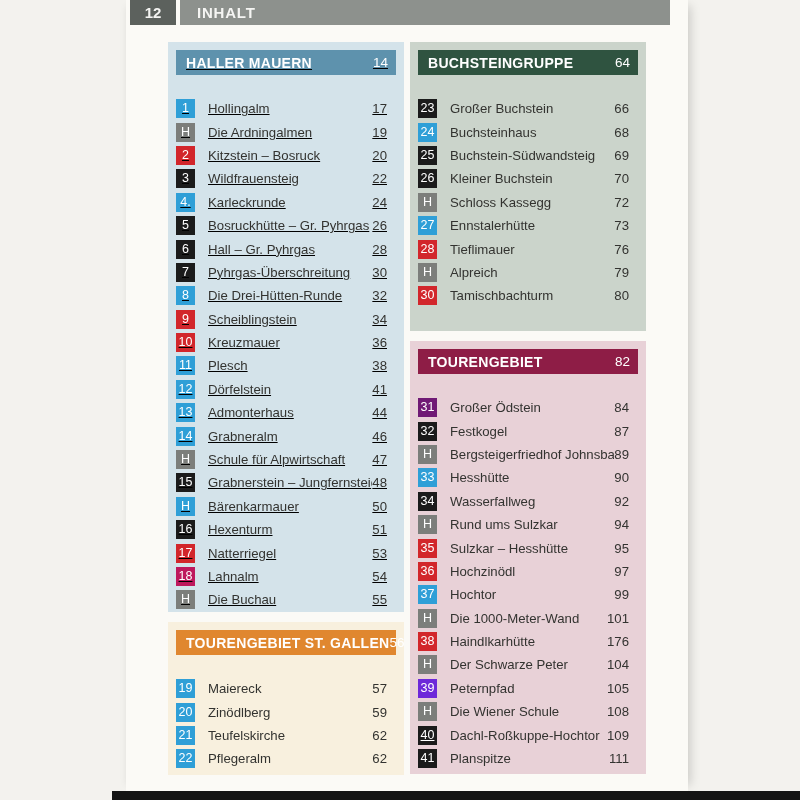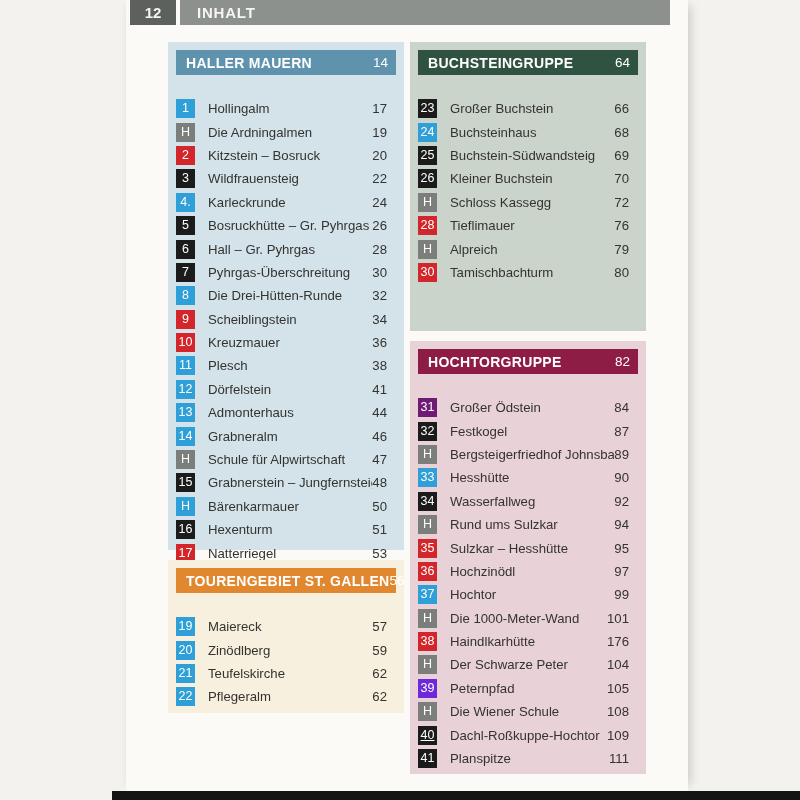--- a/index.html
+++ b/index.html
@@ -31,21 +31,21 @@
     font-weight:bold; font-size:15px; letter-spacing:0.8px;
     line-height:25px; padding-left:17px;
   }
 
   
   .col { position:absolute; top:42px; width:236px; display:flex; flex-direction:column; gap:10px; }
   .col-left { left:168px; }
   .col-right { left:410px;border-radius:11px; }
 
   .section { padding:8px 8px 4px 8px; }
-  .sec-0 { height:508px; }
+  .sec-0 { height:570px;text-decoration:underline; }
   .sec-1 { height:153px; }
   .sec-2 { height:289px; }
   .sec-3 { height:433px; }
 
   .sec-header {
     height:25px; display:flex; align-items:center; justify-content:space-between;
     padding:0 8px 0 10px; color:#ffffff;
   }
   .sec-title { font-weight:bold; font-size:14px; letter-spacing:0.3px; white-space:nowrap; }
   .sec-page { font-size:13.5px; font-weight:normal; }
@@ -252,39 +252,44 @@
             <span class="badge" style="background: rgb(27, 27, 27);">26</span>
             <span class="label">Kleiner Buchstein</span>
             <span class="pg">70</span>
           </div>
           <div class="row">
             <span class="badge" style="background: rgb(124, 126, 123);">H</span>
             <span class="label">Schloss Kassegg</span>
             <span class="pg">72</span>
           </div>
           <div class="row">
+            <span class="badge" style="background: rgb(47, 159, 215);">27</span>
+            <span class="label">Ennstalerhütte</span>
+            <span class="pg">73</span>
+          </div>
+          <div class="row">
             <span class="badge" style="background: rgb(210, 38, 43);">28</span>
             <span class="label">Tieflimauer</span>
             <span class="pg">76</span>
           </div>
           <div class="row">
             <span class="badge" style="background: rgb(124, 126, 123);">H</span>
             <span class="label">Alpreich</span>
             <span class="pg">79</span>
           </div>
           <div class="row">
             <span class="badge" style="background: rgb(210, 38, 43);">30</span>
             <span class="label">Tamischbachturm</span>
             <span class="pg">80</span>
           </div>
         </div>
     </div>
     <div class="section sec-3" style="background: rgb(232, 209, 215);">
       <div class="sec-header" style="background: rgb(142, 29, 70);">
-        <span class="sec-title">HOCHTORGRUPPE</span>
+        <span class="sec-title">TOURENGEBIET</span>
         <span class="sec-page">82</span>
       </div>
       <div class="sec-list">
           <div class="row">
             <span class="badge" style="background: #701a75;">31</span>
             <span class="label">Großer Ödstein</span>
             <span class="pg">84</span>
           </div>
           <div class="row">
             <span class="badge" style="background: rgb(27, 27, 27);">32</span>

